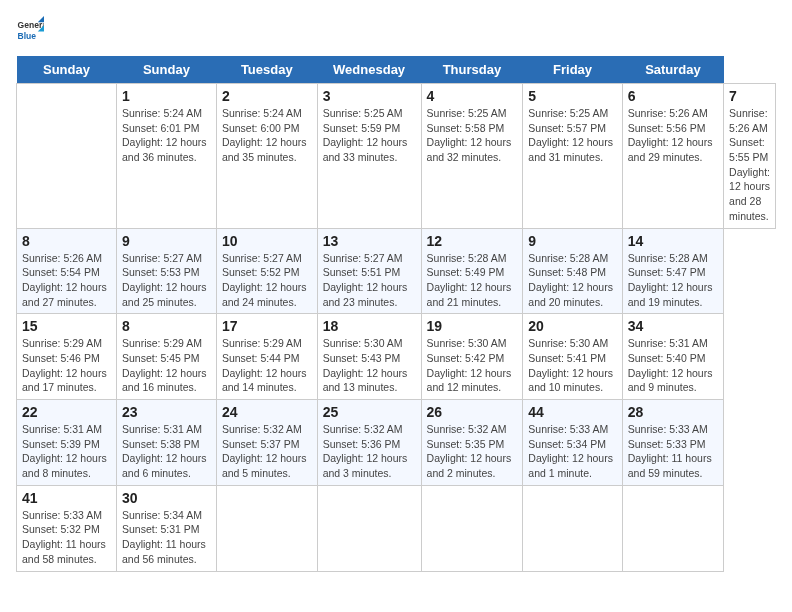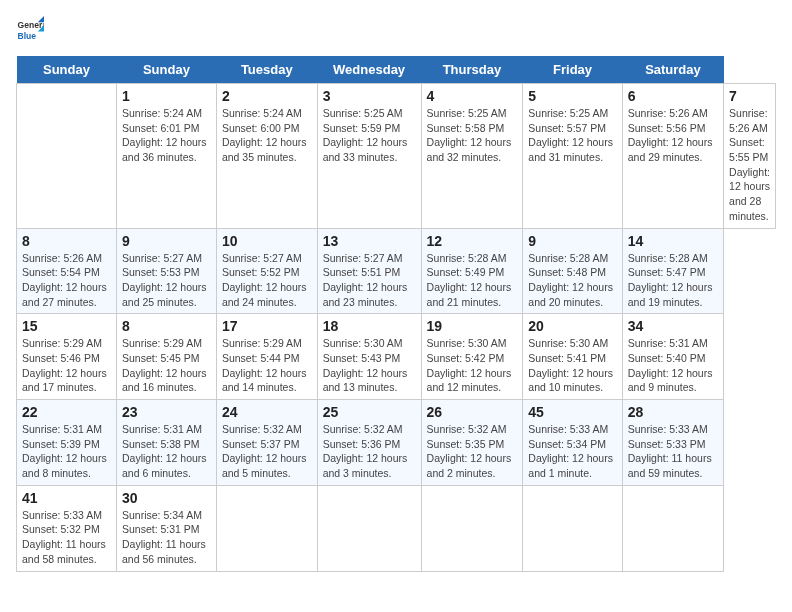--- a/index.html
+++ b/index.html
@@ -223,21 +223,21 @@
         </td>
         <td>
           <span class="day-num">25</span>
           <div class="day-info">Sunrise: 5:32 AM<br>Sunset: 5:36 PM<br>Daylight: 12 hours and 3 minutes.</div>
         </td>
         <td>
           <span class="day-num">26</span>
           <div class="day-info">Sunrise: 5:32 AM<br>Sunset: 5:35 PM<br>Daylight: 12 hours and 2 minutes.</div>
         </td>
         <td>
-          <span class="day-num">45</span>
+          <span class="day-num">44</span>
           <div class="day-info">Sunrise: 5:33 AM<br>Sunset: 5:34 PM<br>Daylight: 12 hours and 1 minute.</div>
         </td>
         <td>
           <span class="day-num">28</span>
           <div class="day-info">Sunrise: 5:33 AM<br>Sunset: 5:33 PM<br>Daylight: 11 hours and 59 minutes.</div>
         </td>
       </tr>
       <tr>
         <td>
           <span class="day-num">41</span>

